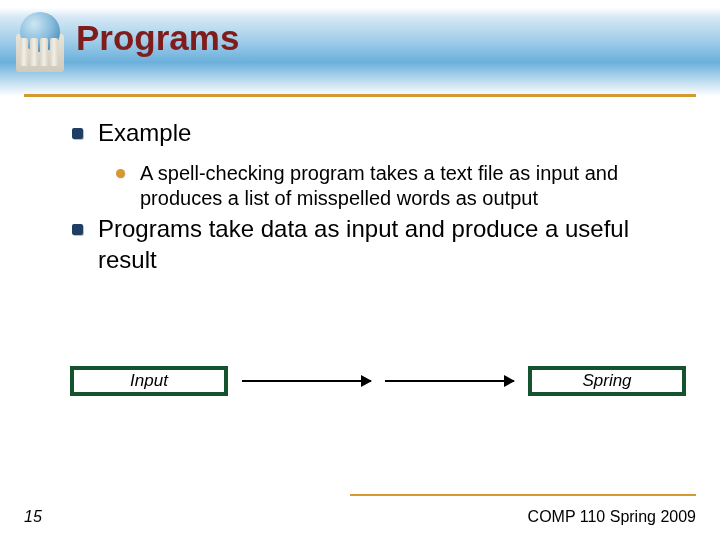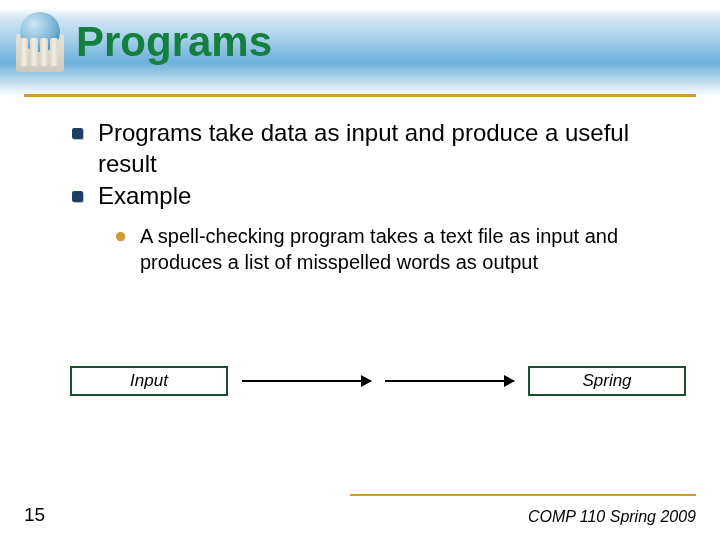--- a/index.html
+++ b/index.html
@@ -41,23 +41,23 @@
     background: linear-gradient(to right, #d9d4c6, #f2efe6, #d9d4c6);
     border-radius: 2px;
   }
   .logo .c1 { left: 8px; }
   .logo .c2 { left: 18px; }
   .logo .c3 { left: 28px; }
   .logo .c4 { left: 38px; }
   .slide-title {
     position: absolute;
     top: 18px; left: 76px;
-    font-size: 42px;
+    font-size: 35px;
     font-weight: bold;
-    color: #15803d;
+    color: #7f1d1d;
   }
   .title-rule {
     position: absolute;
     top: 94px; left: 24px; right: 24px;
     border: none;
     border-top: 3px solid #d59a2f;
   }
   .content {
     position: absolute;
     top: 118px; left: 70px; right: 40px;
@@ -106,21 +106,21 @@
     position: absolute;
     top: 364px; left: 70px; right: 34px;
     height: 34px;
     display: flex;
     align-items: center;
     gap: 14px;
   }
   .box {
     flex: 0 0 158px;
     height: 30px;
-    border: 2px solid #14532d;
+    border: 4px solid #14532d;
     background: #fff;
     display: flex;
     align-items: center;
     justify-content: center;
     font-style: italic;
     font-size: 17px;
   }
   .arrow {
     flex: 1 1 auto;
     height: 2px;
@@ -138,27 +138,27 @@
   }
   .footer-rule {
     position: absolute;
     bottom: 44px; left: 350px; right: 24px;
     border: none;
     border-top: 2px solid #d59a2f;
   }
   .slide-number {
     position: absolute;
     bottom: 14px; left: 24px;
-    font-size: 19px;
+    font-style: italic;
+    font-size: 16px;
     color: #000;
   }
   .footer-text {
     position: absolute;
     bottom: 14px; right: 24px;
-    font-style: italic;
     font-size: 16px;
     color: #000;
   }
 </style>
 </head>
 <body>
 
 <div class="header-band"></div>
 
 <div class="logo">
@@ -169,27 +169,27 @@
   <div class="col c3"></div>
   <div class="col c4"></div>
 </div>
 
 <div class="slide-title">Programs</div>
 
 <hr class="title-rule">
 
 <div class="content">
   <ul class="lvl1">
-    <li>Programs take data as input and produce a useful result</li>
     <li>
       <span>Example</span>
       <ul class="lvl2">
         <li>A spell-checking program takes a text file as input and produces a list of misspelled words as output</li>
       </ul>
     </li>
+    <li>Programs take data as input and produce a useful result</li>
   </ul>
 </div>
 
 <div class="flow">
   <div class="box">Input</div>
   <div class="arrow"></div>
   <div class="arrow"></div>
   <div class="box">Spring</div>
 </div>
 

